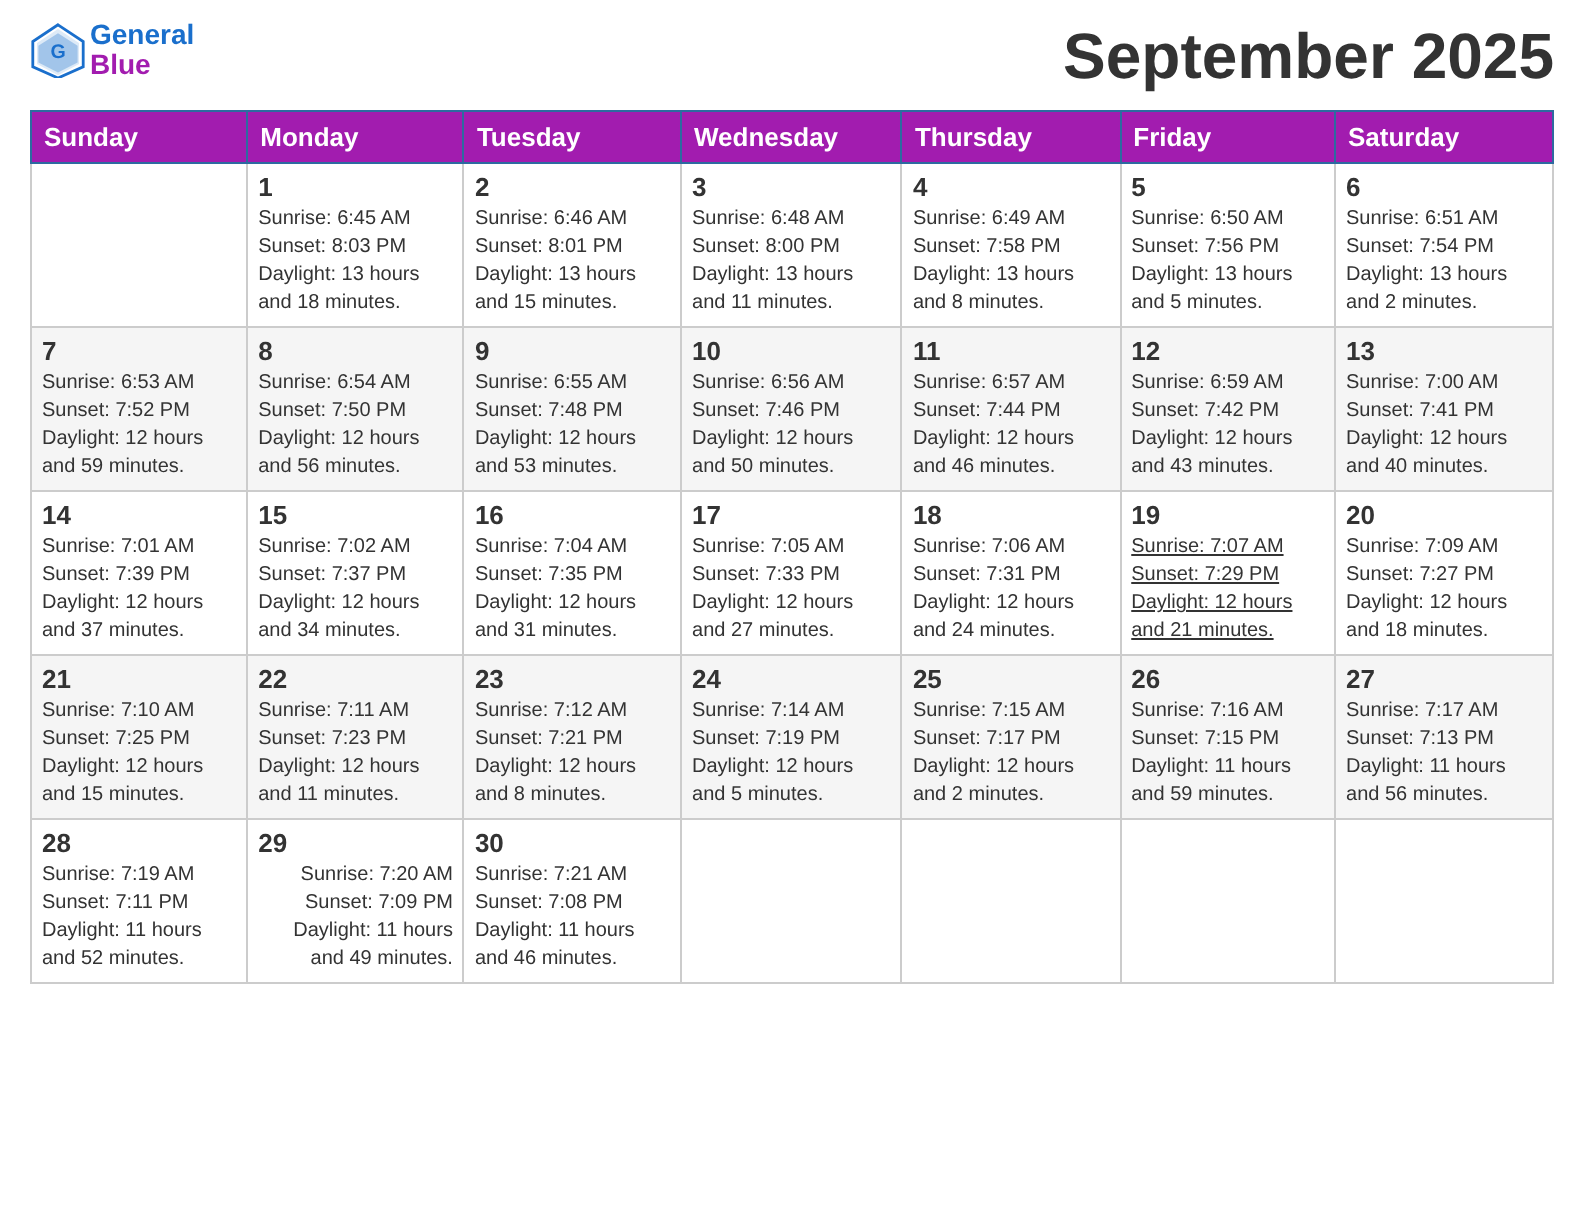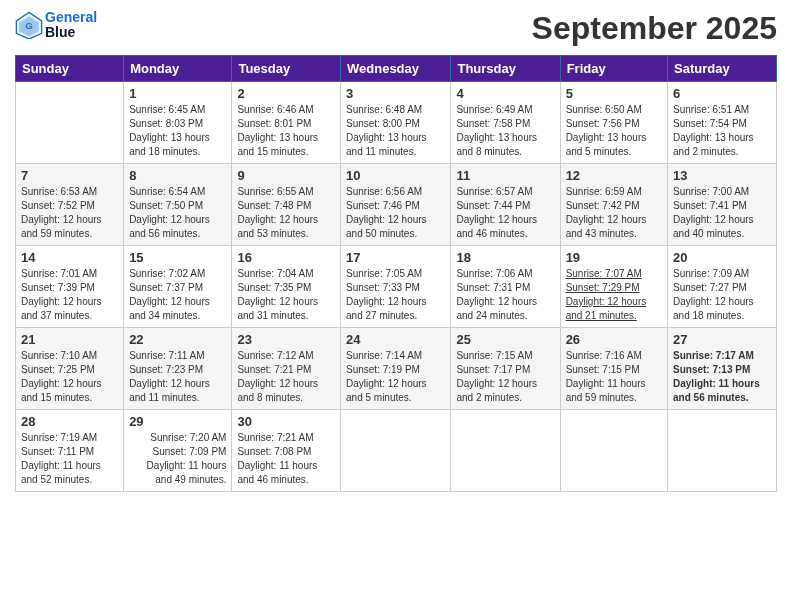--- a/index.html
+++ b/index.html
@@ -88,38 +88,38 @@
     .empty-cell {
       background: #f9f9f9;
     }
     tr:nth-child(odd) td {
       background: #fff;
     }
     tr:nth-child(even) td {
       background: #f5f5f5;
     }
     .calendar thead tr th {
-      background-color: #4c1d95;
+      background-color: #a21caf;
     }
   </style>
 </head>
 <body>
 
 <div class="page">
   <div class="header">
     <div class="logo">
       <svg class="logo-icon" viewBox="0 0 40 40">
         <polygon points="20,5 35,15 35,30 20,38 5,30 5,15" fill="#1a6fcc" opacity="0.15"></polygon>
         <polygon points="20,2 38,14 38,32 20,40 2,32 2,14" fill="none" stroke="#1a6fcc" stroke-width="2"></polygon>
         <polygon points="20,8 34,17 34,29 20,36 6,29 6,17" fill="#1a6fcc" opacity="0.3"></polygon>
         <text x="20" y="26" text-anchor="middle" font-size="14" font-weight="bold" fill="#1a6fcc">G</text>
       </svg>
       <div class="logo-text">
         <div><span>General</span></div>
-        <div style="color:#0f172a;">Blue</div>
+        <div style="color:#a21caf;">Blue</div>
       </div>
     </div>
     <div class="title-block">
       <div class="month-title">September 2025</div>
     </div>
   </div>
 
   <table class="calendar">
     <thead>
       <tr>
@@ -318,21 +318,21 @@
           </td>
           <td>
             <div class="day-num">26</div>
             <div class="day-info" style="white-space: pre-line;">Sunrise: 7:16 AM
 Sunset: 7:15 PM
 Daylight: 11 hours
 and 59 minutes.</div>
           </td>
           <td>
             <div class="day-num">27</div>
-            <div class="day-info" style="white-space: pre-line; font-weight: bold;">Sunrise: 7:17 AM
+            <div class="day-info" style="white-space: pre-line;">Sunrise: 7:17 AM
 Sunset: 7:13 PM
 Daylight: 11 hours
 and 56 minutes.</div>
           </td>
         </tr>
         <tr>
           <td>
             <div class="day-num">28</div>
             <div class="day-info" style="white-space: pre-line;">Sunrise: 7:19 AM
 Sunset: 7:11 PM

